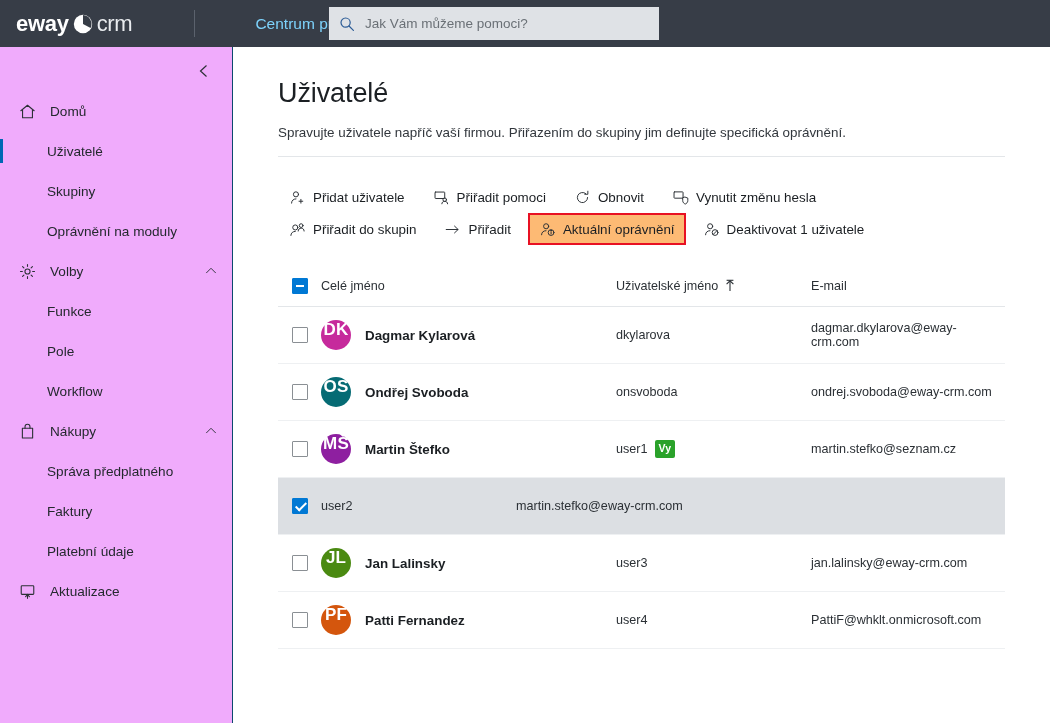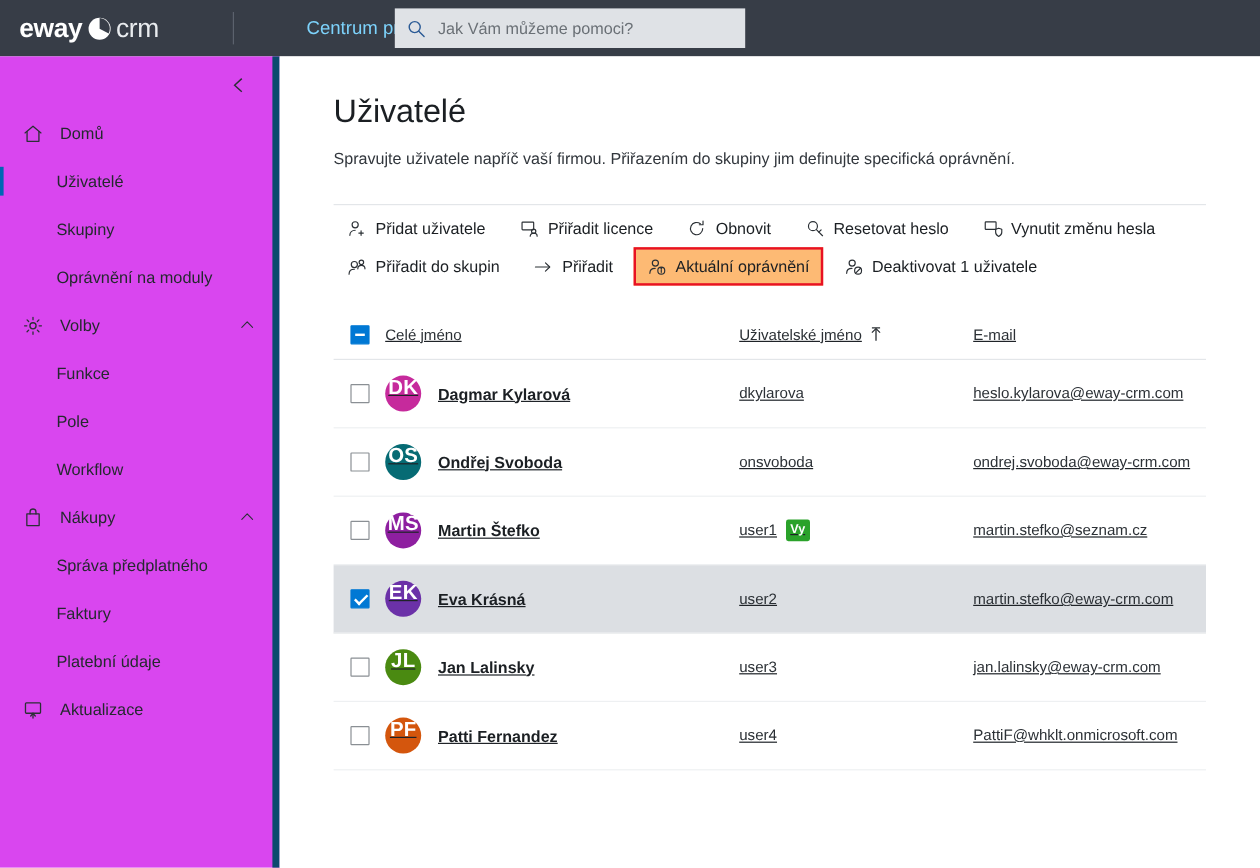--- a/index.html
+++ b/index.html
@@ -45,41 +45,41 @@
   }
   .app-title {
     color: #7dd3fc;
     font-size: 15.5px;
     font-weight: 400;
     white-space: nowrap;
   }
   .searchbox {
     position: absolute;
     left: 329px; top: 7px;
-    width: 292px; height: 33px;
+    width: 330px; height: 33px;
     background: #dfe2e6;
     display: flex; align-items: center;
     padding: 0 10px;
   }
   .searchbox .s-icon { margin-right: 8px; display: flex; }
   .search-input {
     border: 0; outline: 0; background: transparent;
     font-family: "Liberation Sans", sans-serif;
     font-size: 13.5px;
     color: #4c5259;
     width: 100%;
   }
   .search-input::placeholder { color: #6a7076; opacity: 1; }
 
   
   .sidebar {
     position: absolute; top: 47px; left: 0;
     width: 233px; height: 676px;
-    background: #d946ef;
-    border-right: 6px solid #0c4a6e;
+    background: #f0abfc;
+    border-right: 1px solid #0c4a6e;
   }
   .collapse-btn {
     position: absolute; right: 14px; top: 12px;
     width: 28px; height: 28px;
     display: flex; align-items: center; justify-content: center;
     cursor: pointer;
   }
   .nav { position: absolute; top: 44px; left: 0; right: 0; }
   .nav-item {
     position: relative;
@@ -121,23 +121,23 @@
     color: #1b1f23;
     letter-spacing: -0.1px;
   }
   .page-subtitle {
     margin: 16px 0 0 45px;
     font-size: 13.4px;
     color: #32373d;
   }
 
   .toolbar {
-    margin: 30px 45px 0 45px;
+    margin: 16px 45px 0 45px;
     border-top: 1px solid #e3e6e9;
-    padding-top: 3px;
+    padding-top: 24px;
   }
   .tb-row { display: flex; align-items: center; flex-wrap: nowrap; }
   .tb-btn {
     display: inline-flex; align-items: center;
     height: 32px;
     padding: 0 9px;
     margin-right: 6px;
     cursor: pointer;
     font-size: 13.4px;
     color: #1b1f23;
@@ -149,21 +149,21 @@
     display: flex; align-items: center; justify-content: center;
     width: 17px; height: 17px;
     flex: 0 0 auto;
   }
   .tb-btn.highlight {
     border: 2px solid #e81123;
     background: #fdba74;
   }
 
   
-  .table { margin: 20px 45px 0 45px; text-decoration: underline; }
+  .table { margin: 20px 45px 0 45px; }
   .thead {
     display: flex; align-items: center;
     height: 42px;
     border-bottom: 1px solid #e3e6e9;
     font-size: 12.6px;
     color: #2b3035;
   }
   .trow {
     display: flex; align-items: center;
     height: 57px;
@@ -363,40 +363,30 @@
           <span>Přidat uživatele</span>
         </div>
         <div class="tb-btn">
           <span class="ti">
             <svg width="17" height="17" viewBox="0 0 20 20" fill="none" stroke="#2b3035" stroke-width="1.15" stroke-linecap="round" stroke-linejoin="round">
               <rect x="2.4" y="3.6" width="11.4" height="7.6" rx="0.7"></rect>
               <circle cx="13.8" cy="12.6" r="2.1"></circle>
               <path d="M10.4 17.4c0-1.8 1.5-2.9 3.4-2.9s3.4 1.1 3.4 2.9"></path>
             </svg>
           </span>
-          <span>Přiřadit licence</span>
+          <span>Přiřadit pomoci</span>
         </div>
         <div class="tb-btn">
           <span class="ti">
             <svg width="17" height="17" viewBox="0 0 20 20" fill="none" stroke="#2b3035" stroke-width="1.15" stroke-linecap="round" stroke-linejoin="round">
               <path d="M16 10a6 6 0 1 1-2.3-4.7"></path>
               <polyline points="16.3,2.6 16.3,6.2 12.7,6.2"></polyline>
             </svg>
           </span>
           <span>Obnovit</span>
-        </div>
-        <div class="tb-btn">
-          <span class="ti">
-            <svg width="17" height="17" viewBox="0 0 20 20" fill="none" stroke="#2b3035" stroke-width="1.15" stroke-linecap="round" stroke-linejoin="round">
-              <circle cx="7.6" cy="7.6" r="4.4"></circle>
-              <line x1="11" y1="11" x2="17" y2="17"></line>
-              <line x1="13.4" y1="13.4" x2="15.6" y2="11.2"></line>
-            </svg>
-          </span>
-          <span>Resetovat heslo</span>
         </div>
         <div class="tb-btn">
           <span class="ti">
             <svg width="17" height="17" viewBox="0 0 20 20" fill="none" stroke="#2b3035" stroke-width="1.15" stroke-linecap="round" stroke-linejoin="round">
               <rect x="2.4" y="3.4" width="10.6" height="7.4" rx="0.7"></rect>
               <path d="M15.6 9.6l3 1.1v3c0 2.1-1.5 3.4-3 4-1.5-.6-3-1.9-3-4v-3z"></path>
             </svg>
           </span>
           <span>Vynutit změnu hesla</span>
         </div>
@@ -474,21 +464,21 @@
           <div class="c-name">
             <span class="avatar" style="background:#c62a9c">
               <span>DK</span>
             </span>
             <span class="fullname">Dagmar Kylarová</span>
           </div>
           <div class="c-user">
             <span class="username">dkylarova</span>
           </div>
           <div class="c-mail">
-            <span class="email">heslo.kylarova@eway-crm.com</span>
+            <span class="email">dagmar.dkylarova@eway-crm.com</span>
           </div>
         </div>
         <div class="trow">
           <div class="c-check">
             <span class="cbox"></span>
           </div>
           <div class="c-name">
             <span class="avatar" style="background:#066b74">
               <span>OS</span>
             </span>
@@ -516,26 +506,20 @@
             <span class="badge">Vy</span>
           </div>
           <div class="c-mail">
             <span class="email">martin.stefko@seznam.cz</span>
           </div>
         </div>
         <div class="trow selected">
           <div class="c-check">
             <span class="cbox checked"></span>
           </div>
-          <div class="c-name">
-            <span class="avatar" style="background:#6b31a8">
-              <span>EK</span>
-            </span>
-            <span class="fullname">Eva Krásná</span>
-          </div>
           <div class="c-user">
             <span class="username">user2</span>
           </div>
           <div class="c-mail">
             <span class="email">martin.stefko@eway-crm.com</span>
           </div>
         </div>
         <div class="trow">
           <div class="c-check">
             <span class="cbox"></span>

